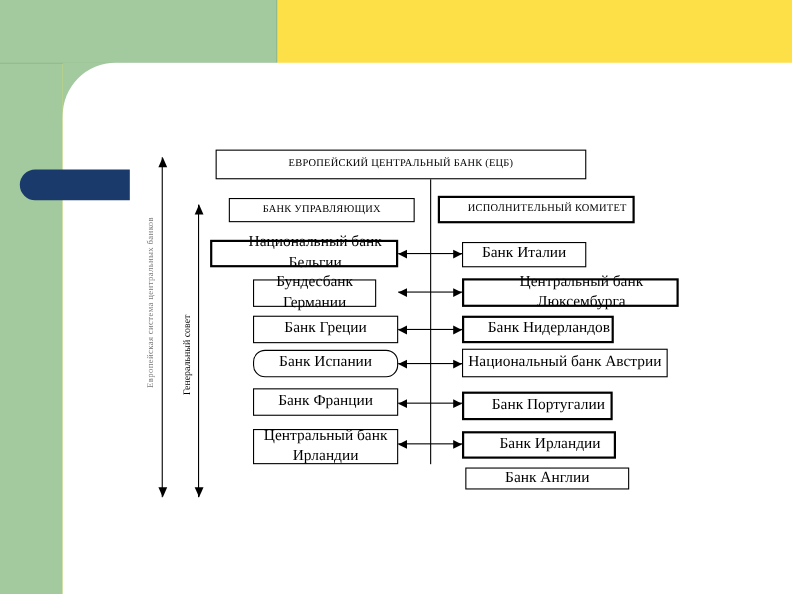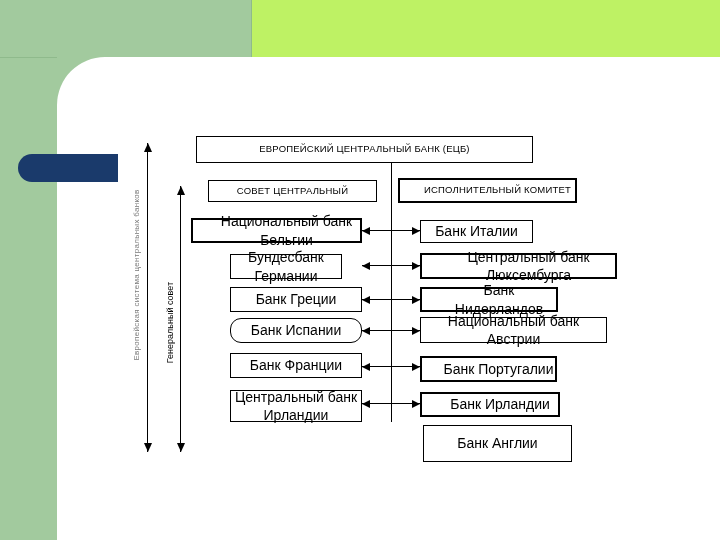--- a/index.html
+++ b/index.html
@@ -1,18 +1,18 @@
 <!DOCTYPE html>
 <html><head>
 <meta charset="utf-8">
 <style>
   html,body{margin:0;padding:0;background:#ffffff;}
   .slide{
     position:relative; width:720px; height:540px; overflow:hidden;
-    background:#bef264; font-family:Liberation Sans, sans-serif; color:#000;
+    background:#fde047; font-family:Liberation Serif, serif; color:#000;
   }
   
   .green-left{position:absolute;left:0;top:0;width:57px;height:540px;background:#A2CA9E;z-index:1;}
   .green-top{position:absolute;left:0;top:0;width:251px;height:57px;background:#A2CA9E;border-right:1px solid #8FBA8C;border-bottom:1px solid #8FBA8C;z-index:1;}
   .green-corner{position:absolute;left:57px;top:57px;width:50px;height:50px;background:#A2CA9E;z-index:1;}
   .white-panel{position:absolute;left:57px;top:57px;width:663px;height:483px;background:#ffffff;border-top-left-radius:48px;z-index:2;}
   .accent-bar{position:absolute;left:18px;top:154px;width:100px;height:28px;background:#1A3A6B;border-radius:14px 0 0 14px;z-index:3;}
 
   
   .layer{position:absolute;left:0;top:0;width:720px;height:540px;z-index:4;}
@@ -64,21 +64,21 @@
     <div class="varrow" style="left:180px;top:186px;height:266px;"></div>
 
     <div class="vlabel muted" style="left:32px;top:270px;width:210px;height:10px;">Европейская система центральных банков</div>
 
     <div class="vlabel dark" style="left:95px;top:317px;width:150px;height:11px;">Генеральный совет</div>
 
     <div class="box hdr" style="left:196px;top:136px;width:337px;height:27px;">ЕВРОПЕЙСКИЙ ЦЕНТРАЛЬНЫЙ БАНК (ЕЦБ)</div>
 
     <div class="vline" style="left:391px;top:163px;height:259px;"></div>
 
-    <div class="box hdr" style="left:208px;top:180px;width:169px;height:22px;">СОВЕТ ЦЕНТРАЛЬНЫЙ</div>
+    <div class="box hdr" style="left:208px;top:180px;width:169px;height:22px;">БАНК УПРАВЛЯЮЩИХ</div>
 
     <div class="box hdr thick" style="left:398px;top:178px;width:179px;height:25px;">ИСПОЛНИТЕЛЬНЫЙ КОМИТЕТ</div>
 
     <div class="box thick" style="left:191px;top:218px;width:171px;height:25px;">Национальный банк Бельгии</div>
 
     <div class="box" style="left:230px;top:254px;width:112px;height:25px;">Бундесбанк Германии</div>
 
     <div class="box" style="left:230px;top:287px;width:132px;height:25px;">Банк Греции</div>
 
     <div class="box" style="left:230px;top:318px;width:132px;height:25px;border-radius:11px;">Банк Испании</div>
@@ -94,21 +94,21 @@
     <div class="box thick" style="left:420px;top:253px;width:197px;height:26px;">Центральный банк Люксембурга</div>
 
     <div class="box thick" style="left:420px;top:287px;width:138px;height:25px;">Банк Нидерландов</div>
 
     <div class="box" style="left:420px;top:317px;width:187px;height:26px;">Национальный банк Австрии</div>
 
     <div class="box thick" style="left:420px;top:356px;width:137px;height:26px;">Банк Португалии</div>
 
     <div class="box thick" style="left:420px;top:392px;width:140px;height:25px;">Банк Ирландии</div>
 
-    <div class="box" style="left:423px;top:425px;width:149px;height:37px;">Банк Англии</div>
+    <div class="box" style="left:423px;top:425px;width:149px;height:20px;">Банк Англии</div>
 
     <div class="harrow" style="left:362px;top:230px;width:58px;"></div>
     <div class="harrow" style="left:362px;top:265px;width:58px;"></div>
     <div class="harrow" style="left:362px;top:299px;width:58px;"></div>
     <div class="harrow" style="left:362px;top:330px;width:58px;"></div>
     <div class="harrow" style="left:362px;top:366px;width:58px;"></div>
     <div class="harrow" style="left:362px;top:403px;width:58px;"></div>
 
   </div>
 </div>

